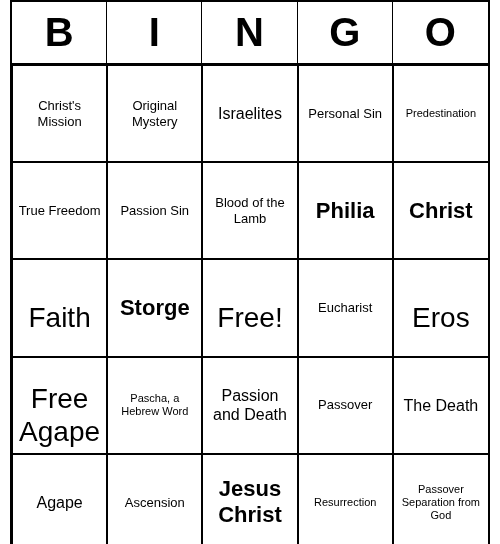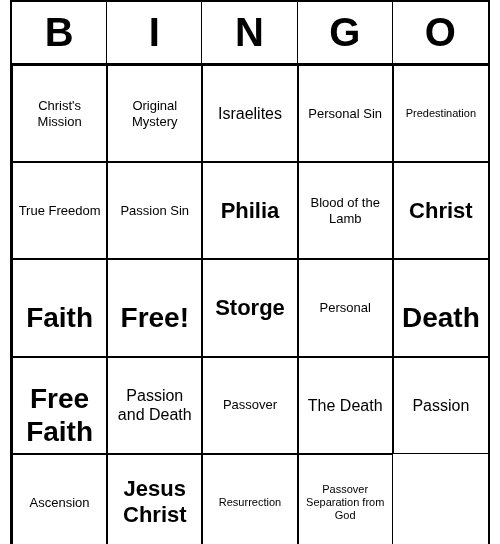--- a/index.html
+++ b/index.html
@@ -44,21 +44,21 @@
       text-align: center;
       min-height: 88px;
       padding: 4px;
     }
     .bingo-cell:nth-child(5n) {
       border-right: none;
     }
     .bingo-cell-text {
       line-height: 1.2;
     }
-    .size-xl { font-size: 28px; font-weight: bold; margin-top: 20px; }
+    .size-xl { font-size: 28px; font-weight: normal; margin-top: 20px; }
     .size-lg { font-size: 22px; font-weight: bold; }
     .size-md { font-size: 16px; }
     .size-sm { font-size: 13px; }
     .size-xs { font-size: 11px; }
   </style>
 </head>
 <body>
 
 <div class="bingo-card">
   <div class="bingo-header">
@@ -84,57 +84,60 @@
       <div class="bingo-cell">
         <span class="bingo-cell-text size-xs">Predestination</span>
       </div>
       <div class="bingo-cell">
         <span class="bingo-cell-text size-sm">True Freedom</span>
       </div>
       <div class="bingo-cell">
         <span class="bingo-cell-text size-sm">Passion Sin</span>
       </div>
       <div class="bingo-cell">
-        <span class="bingo-cell-text size-lg">Philia</span>
+        <span class="bingo-cell-text size-sm">Blood of the Lamb</span>
       </div>
       <div class="bingo-cell">
-        <span class="bingo-cell-text size-sm">Blood of the Lamb</span>
+        <span class="bingo-cell-text size-lg">Philia</span>
       </div>
       <div class="bingo-cell">
         <span class="bingo-cell-text size-lg">Christ</span>
       </div>
       <div class="bingo-cell">
         <span class="bingo-cell-text size-xl">Faith</span>
       </div>
       <div class="bingo-cell">
+        <span class="bingo-cell-text size-lg">Storge</span>
+      </div>
+      <div class="bingo-cell">
         <span class="bingo-cell-text size-xl">Free!</span>
       </div>
       <div class="bingo-cell">
-        <span class="bingo-cell-text size-lg">Storge</span>
+        <span class="bingo-cell-text size-sm">Eucharist</span>
       </div>
       <div class="bingo-cell">
-        <span class="bingo-cell-text size-sm">Personal</span>
+        <span class="bingo-cell-text size-xl">Eros</span>
       </div>
       <div class="bingo-cell">
-        <span class="bingo-cell-text size-xl">Death</span>
+        <span class="bingo-cell-text size-xl">Free Agape</span>
       </div>
       <div class="bingo-cell">
-        <span class="bingo-cell-text size-xl">Free Faith</span>
+        <span class="bingo-cell-text size-xs">Pascha, a Hebrew Word</span>
       </div>
       <div class="bingo-cell">
         <span class="bingo-cell-text size-md">Passion and Death</span>
       </div>
       <div class="bingo-cell">
         <span class="bingo-cell-text size-sm">Passover</span>
       </div>
       <div class="bingo-cell">
         <span class="bingo-cell-text size-md">The Death</span>
       </div>
       <div class="bingo-cell">
-        <span class="bingo-cell-text size-md">Passion</span>
+        <span class="bingo-cell-text size-md">Agape</span>
       </div>
       <div class="bingo-cell">
         <span class="bingo-cell-text size-sm">Ascension</span>
       </div>
       <div class="bingo-cell">
         <span class="bingo-cell-text size-lg">Jesus Christ</span>
       </div>
       <div class="bingo-cell">
         <span class="bingo-cell-text size-xs">Resurrection</span>
       </div>

